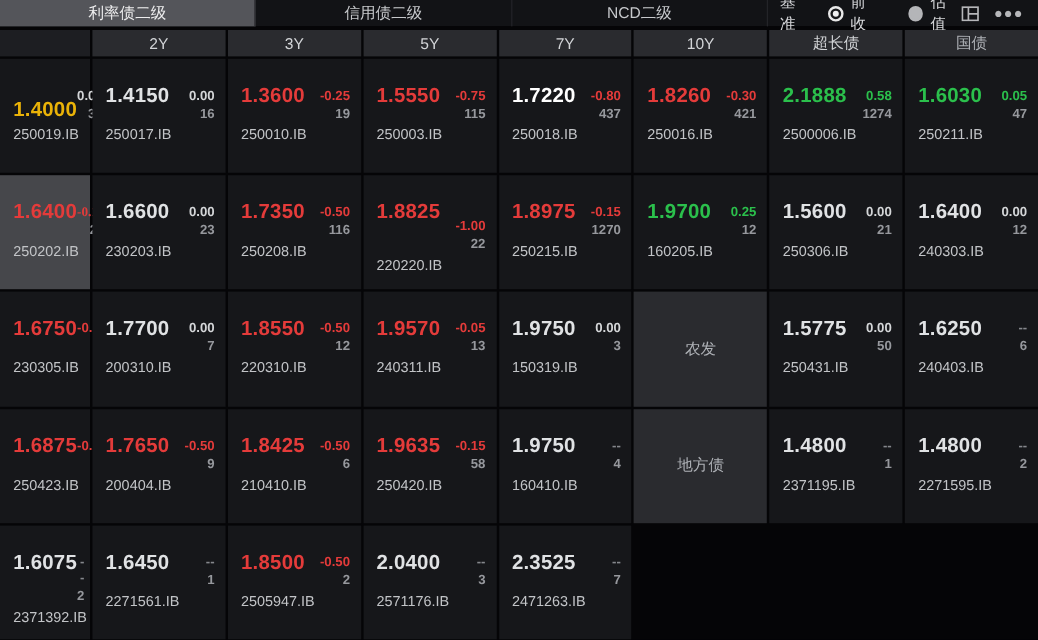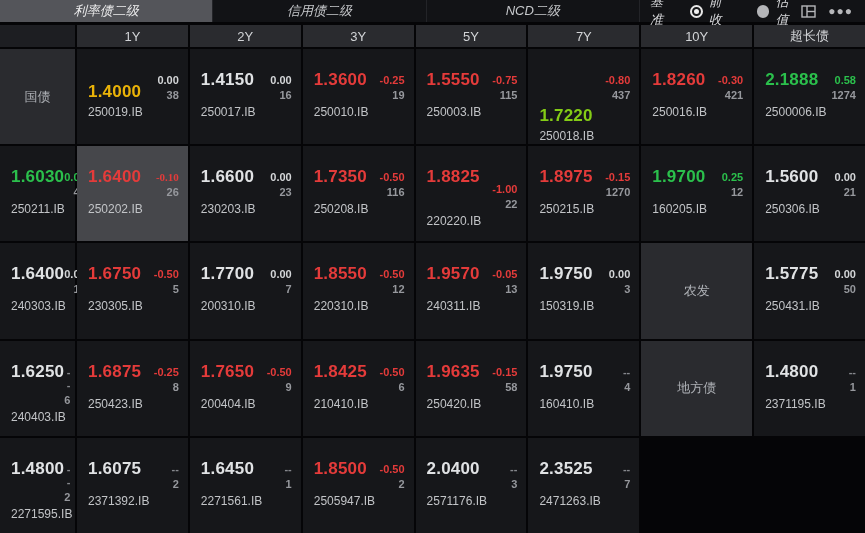--- a/index.html
+++ b/index.html
@@ -1,20 +1,20 @@
 <!DOCTYPE html>
 <html><head>
 <meta charset="utf-8">
 <style>
   * { margin:0; padding:0; box-sizing:border-box; }
   html,body { width:865px; height:533px; background:#050507; overflow:hidden;
               font-family:"Liberation Sans", sans-serif; -webkit-font-smoothing:antialiased; }
 
   
-  .topbar { height:22px; width:865px; display:flex; background:#121316;font-style:italic; }
+  .topbar { height:22px; width:865px; display:flex; background:#121316; }
   .tabs { width:640px; display:flex; }
   .tab { flex:1; text-align:center; line-height:22px; font-size:13px; color:#c7c9cc;
          border-right:1px solid #232428; cursor:default; white-space:nowrap; }
   .tab.selected { background:#54555a; color:#ededee; }
   .controls { flex:1; display:flex; align-items:center; font-size:13px; color:#d5d6d9; padding:0 12px 0 10px; }
   .bm-label { margin-right:14px; }
   .radio-group { display:flex; align-items:center; gap:22px; }
   .radio-item { display:flex; align-items:center; gap:6px; }
   .radio { width:13px; height:13px; border-radius:50%; position:relative; display:inline-block; }
   .radio.checked { border:2px solid #e8e8e8; background:#17181a; }
@@ -73,21 +73,20 @@
           <line x1="6" y1="6.5" x2="14" y2="6.5" stroke="#b6b7ba" stroke-width="1.4"></line>
         </svg>
       </span>
       <span class="dots">●●●</span>
     </div>
   </div>
 </div>
 
 <div class="board">
   <div class="corner"></div>
-<div class="colhead">1Y</div>
     <div class="colhead">2Y</div>
     <div class="colhead">3Y</div>
     <div class="colhead">5Y</div>
     <div class="colhead">7Y</div>
     <div class="colhead">10Y</div>
     <div class="colhead">超长债</div>
     <div class="rowlabel">国债</div>
     <div class="cell">
       <div class="line1">
         <span class="yield" style="color: #eab308; margin-top: 12px;">1.4000</span>
@@ -123,21 +122,21 @@
         <span class="yield" style="color: rgb(228, 59, 58);">1.5550</span>
         <span class="stack">
           <div class="change " style="color: rgb(228, 59, 58);">-0.75</div>
           <div class="vol">115</div>
         </span>
       </div>
       <div class="code">250003.IB</div>
     </div>
     <div class="cell">
       <div class="line1">
-        <span class="yield" style="color: #84cc16; margin-top: 36px;">1.7220</span>
+        <span class="yield" style="color: #ffffff;">1.7220</span>
         <span class="stack">
           <div class="change " style="color: rgb(228, 59, 58);">-0.80</div>
           <div class="vol">437</div>
         </span>
       </div>
       <div class="code">250018.IB</div>
     </div>
     <div class="cell">
       <div class="line1">
         <span class="yield" style="color: rgb(228, 59, 58);">1.8260</span>

